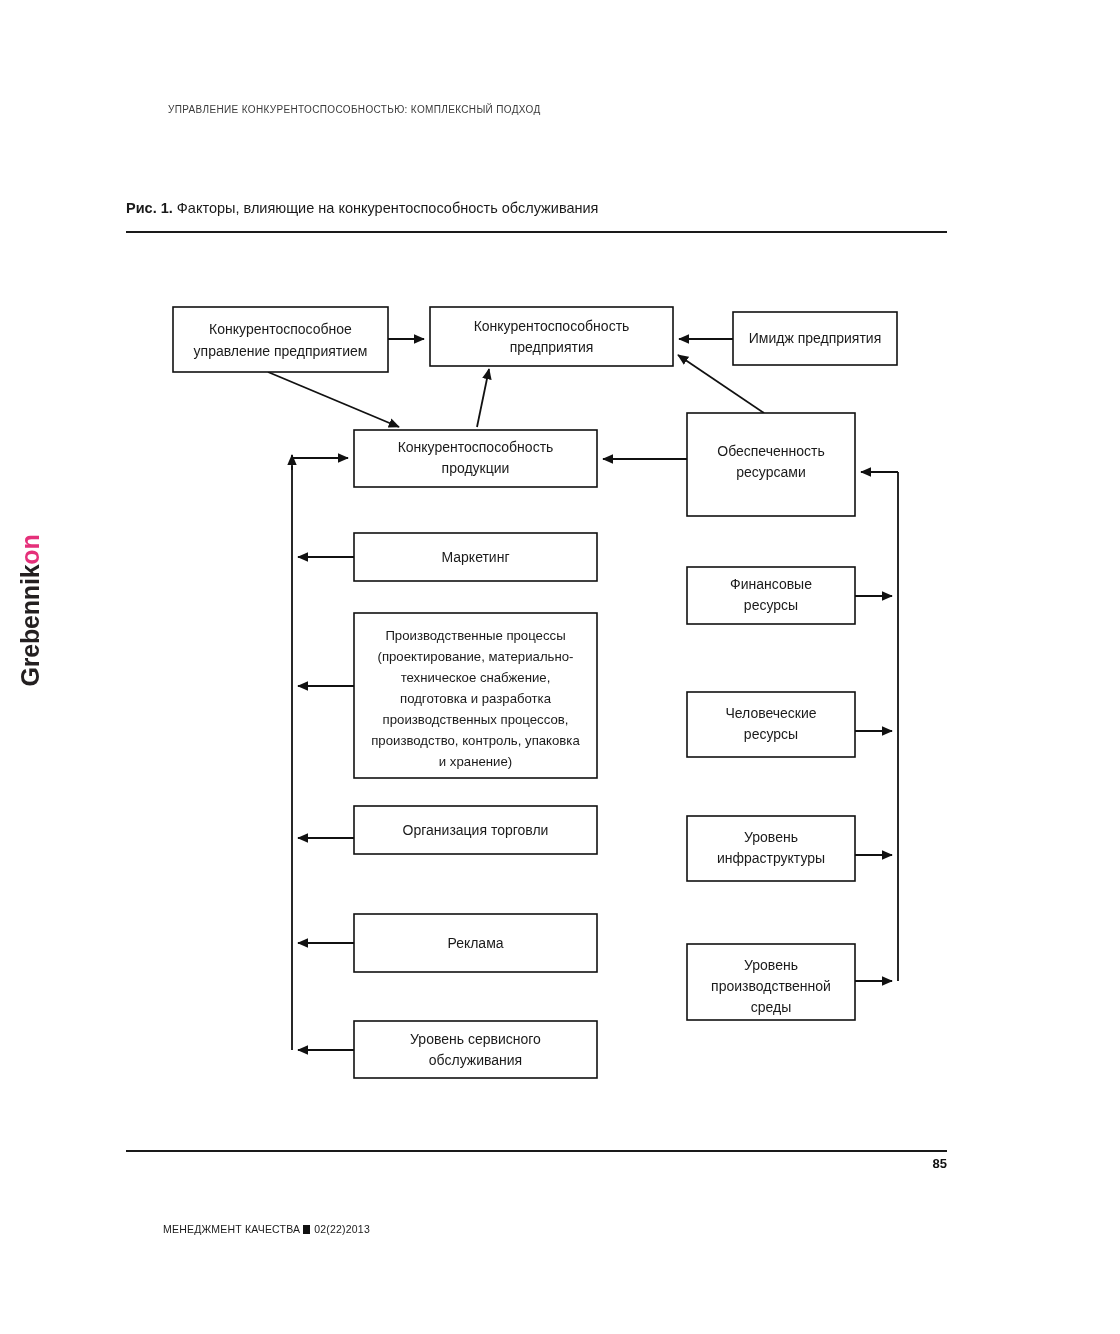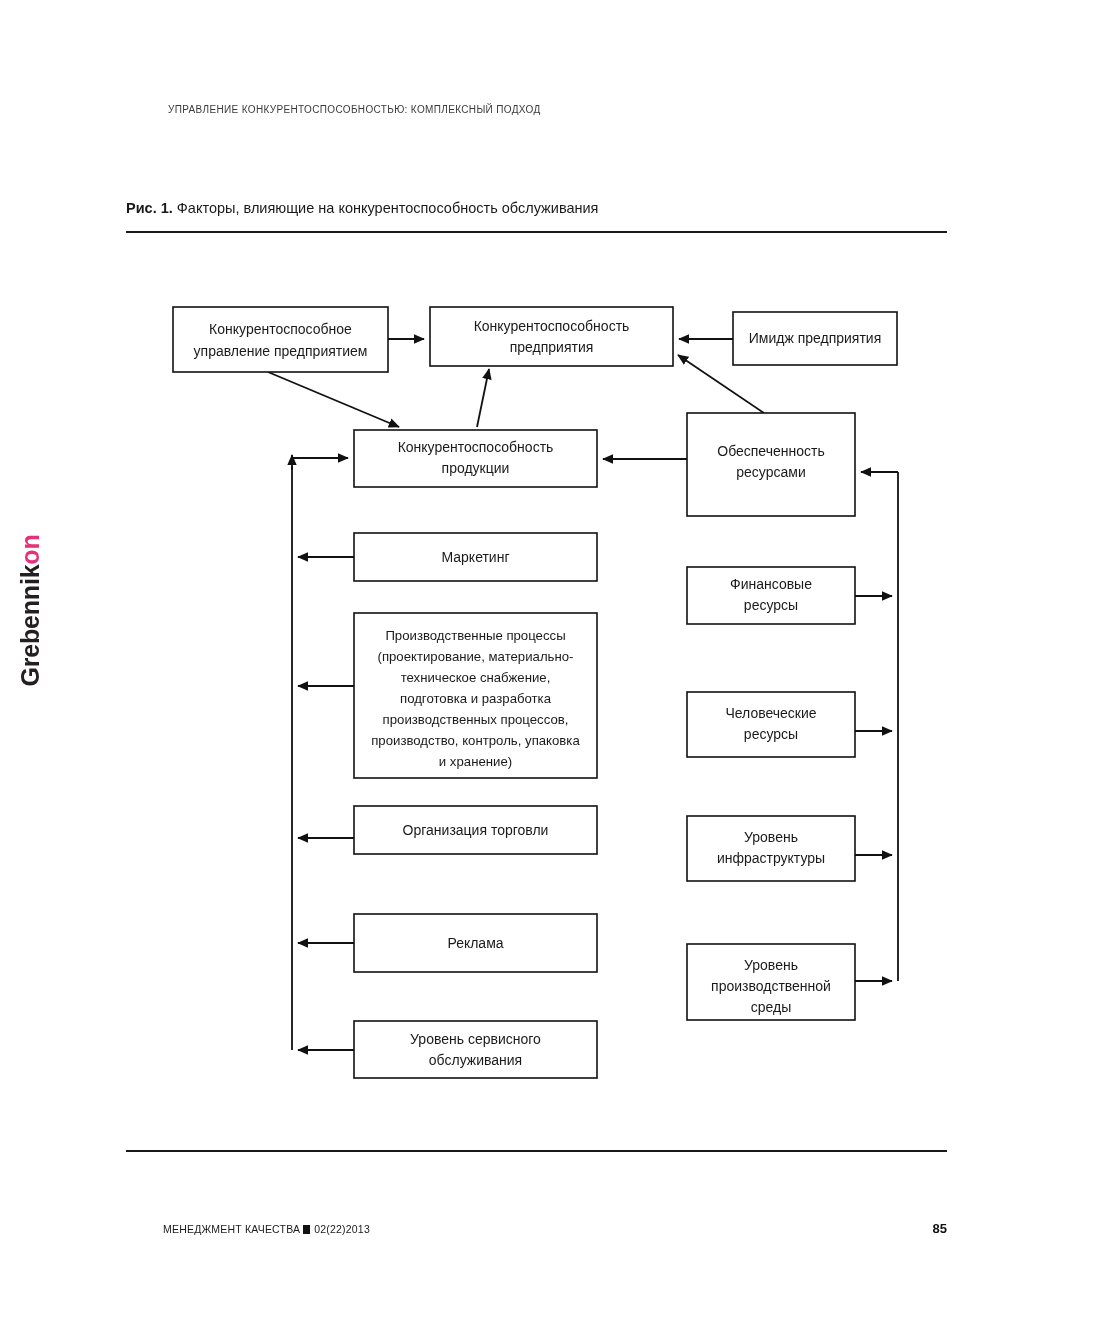--- a/index.html
+++ b/index.html
@@ -118,21 +118,21 @@
   .footer-sq {
     display: inline-block;
     width: 7px;
     height: 9px;
     background: #111111;
     margin: 0 4px -1px 3px;
   }
   .footer-page {
     position: absolute;
     left: 920px;
-    top: 1221px;
+    top: 1156px;
     width: 27px;
     text-align: right;
     font-size: 13px;
     font-weight: bold;
     color: #111111;
   }
 </style>
 </head>
 <body>
 

